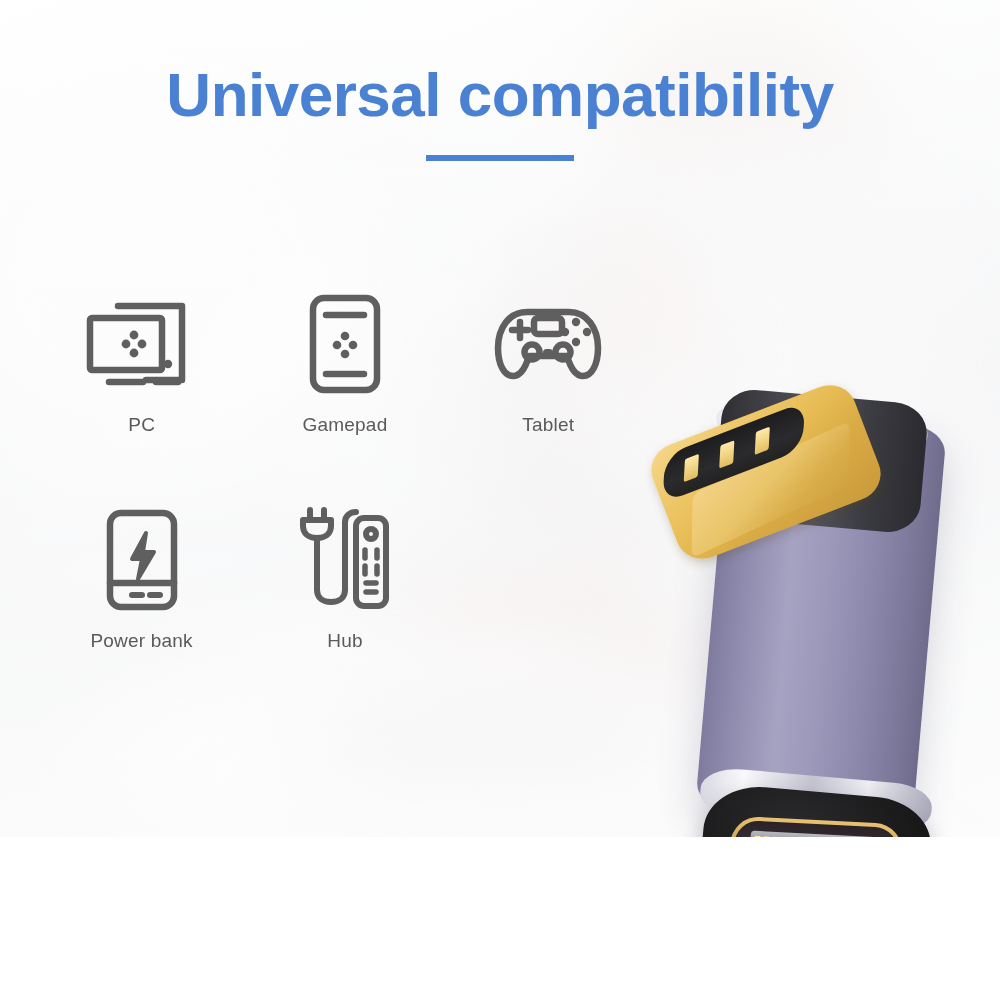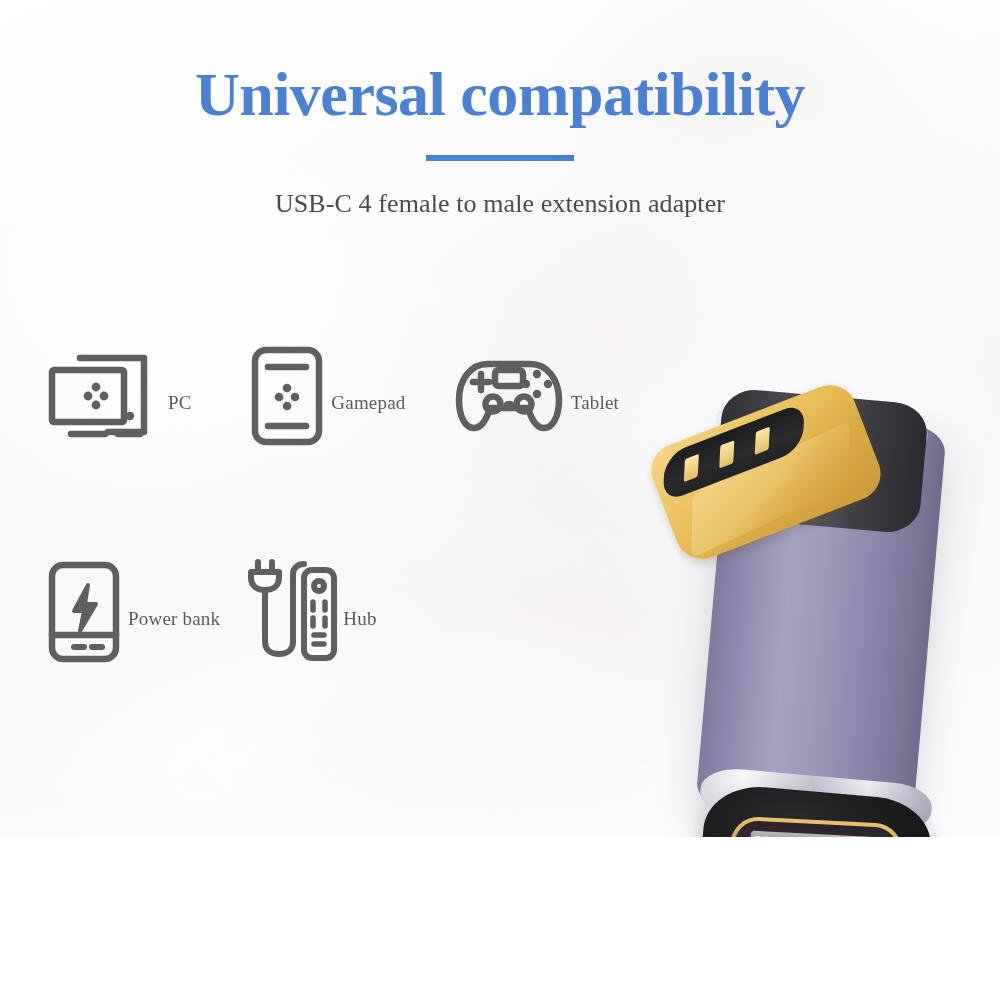--- a/index.html
+++ b/index.html
@@ -6,21 +6,21 @@
     margin: 0;
     padding: 0;
     background: #ffffff;
   }
   .page {
     position: relative;
     width: 1000px;
     height: 837px;
     overflow: hidden;
     background: #f3f4f5;
-    font-family: Liberation Serif, serif;
+    font-family: Liberation Sans, sans-serif;
   }
 
   
   .bg-base {
     position: absolute;
     inset: 0;
     background:
       linear-gradient(160deg, #fdfdfd 0%, #f4f5f6 30%, #eeeff1 60%, #f6f6f7 100%);
   }
   .bg-blob {
@@ -128,20 +128,21 @@
     position: absolute;
     left: 40px;
     top: 288px;
     width: 610px;
     display: grid;
     grid-template-columns: repeat(3, 1fr);
     grid-template-rows: repeat(3, 216px);
   }
   .cell {
     display: flex;
+    flex-direction: column;
     align-items: center;
   }
   .icon-box {
     height: 112px;
     display: flex;
     align-items: center;
     justify-content: center;
   }
   .cell-label {
     margin-top: 14px;
@@ -388,21 +389,20 @@
   <div class="bg-blob bg-keys"></div>
   <div class="bg-blob bg-desk"></div>
   <div class="bg-wash"></div>
   <div class="bg-vignette"></div>
 
   <div class="header">
     <div class="headline">Universal compatibility</div>
     <div class="divider-wrap">
       <div class="divider"></div>
     </div>
-    <div class="subhead">USB-C 4 female to male extension adapter</div>
   </div>
 
   <div class="grid">
 
     <div class="cell">
       <div class="icon-box">
         <svg class="ic" width="128" height="100" viewBox="0 0 128 100" fill="none" stroke="#5f5f5f" stroke-width="6.5" stroke-linecap="round" stroke-linejoin="round">
           <path d="M40 12 H104 V86 H68"></path>
           <rect x="12" y="24" width="72" height="52" rx="2"></rect>
           <line x1="31" y1="88" x2="65" y2="88"></line>

